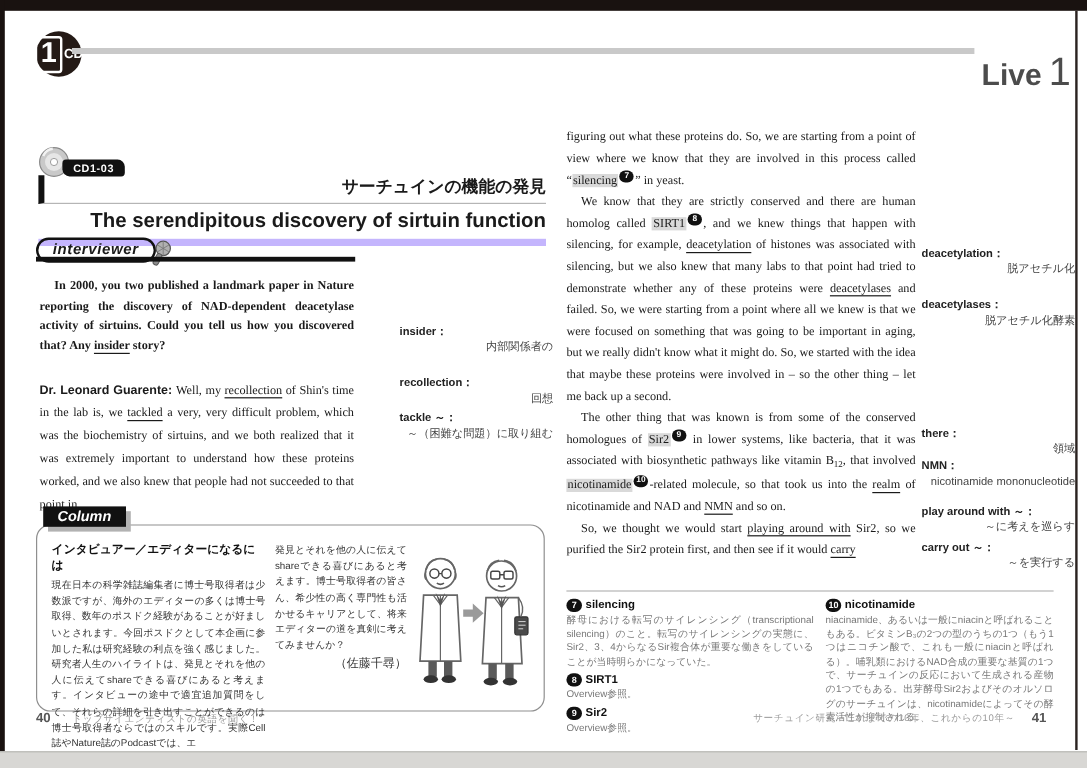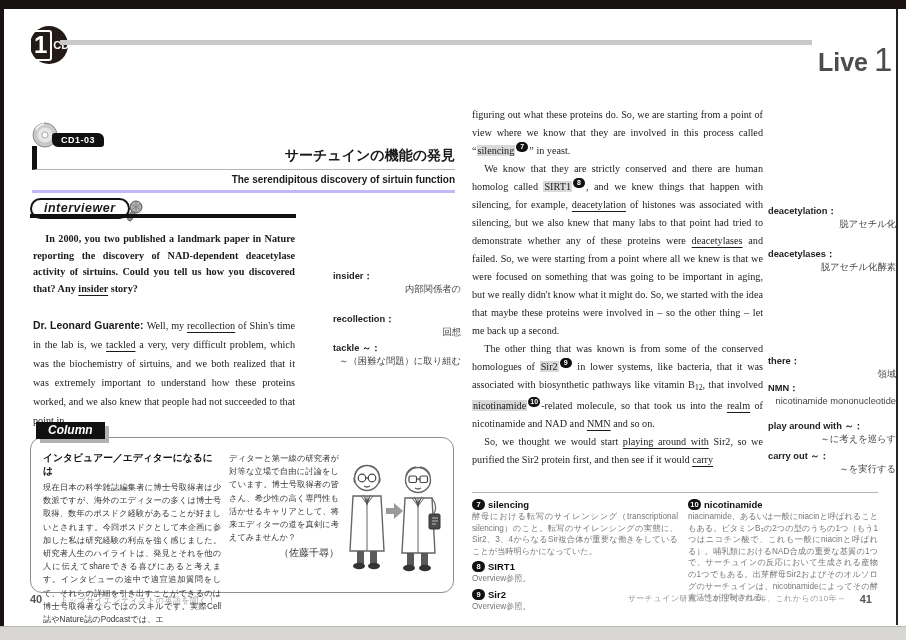--- a/index.html
+++ b/index.html
@@ -25,21 +25,21 @@
   
   .track{position:absolute;left:32px;top:122px;display:flex;align-items:flex-end;}
   .disc{margin-right:-6px;}
   .track-chip{background:#111;color:#fff;font-size:9px;font-weight:bold;letter-spacing:.5px;
               padding:2px 9px;border-radius:3px 6px 3px 6px;margin-bottom:1px;}
 
   
   .title-block{position:absolute;left:32px;top:146px;width:423px;text-align:right;}
   .title-ja{border-left:5px solid #111;padding:1px 0 4px 8px;font-size:14px;font-weight:bold;
             border-bottom:1px solid #b5b5b5;}
-  .title-en{font-size:10px;font-weight:bold;padding:4px 0 5px 9px;border-bottom:3px solid #c4b5fd;}
+  .title-en{font-size:17px;font-weight:bold;padding:4px 0 5px 9px;border-bottom:6px solid #c4b5fd;}
 
   
   .interviewer{position:absolute;left:30px;top:193px;display:flex;align-items:center;}
   .interviewer .oval{border:2px solid #111;border-radius:12px;padding:1px 12px 2px 12px;
                      font-size:12.5px;font-weight:bold;font-style:italic;letter-spacing:.5px;}
   .interviewer svg{margin-left:-5px;margin-top:6px;}
   .interviewer-rule{position:absolute;left:30px;top:214px;width:266px;height:4px;background:#111;}
 
   
   .serif{font-family:"Liberation Serif",serif;text-align:justify;}
@@ -165,21 +165,21 @@
     <div class="def">～（困難な問題）に取り組む</div>
   </div>
 
   <div class="column-tab">Column</div>
   <div class="column-box">
     <div class="col-a">
       <div class="column-title">インタビュアー／エディターになるには</div>
       <div class="column-text">現在日本の科学雑誌編集者に博士号取得者は少数派ですが、海外のエディターの多くは博士号取得、数年のポスドク経験があることが好ましいとされます。今回ポスドクとして本企画に参加した私は研究経験の利点を強く感じました。研究者人生のハイライトは、発見とそれを他の人に伝えてshareできる喜びにあると考えます。インタビューの途中で適宜追加質問をして、それらの詳細を引き出すことができるのは博士号取得者ならではのスキルです。実際Cell誌やNature誌のPodcastでは、エ</div>
     </div>
     <div class="col-b">
-      <div class="column-text">ディターと第一線の研究者が対等な立場で自由に討論をしています。博士号取得者の皆さん、希少性の高く専門性も活かせるキャリアとして、将来エディターの道を真剣に考えてみませんか？</div>
+      <div class="column-text">発見とそれを他の人に伝えてshareできる喜びにあると考えます。博士号取得者の皆さん、希少性の高く専門性も活かせるキャリアとして、将来エディターの道を真剣に考えてみませんか？</div>
       <div class="column-sign">（佐藤千尋）</div>
     </div>
     <div class="col-illust">
       <svg width="102" height="128" viewBox="0 0 102 128">
 
         <circle cx="26" cy="22" r="12.5" fill="#fff" stroke="#666" stroke-width="1.4"></circle>
         <path d="M14,19 q2,-8 9,-9" stroke="#666" stroke-width="1.4" fill="none"></path>
         <path d="M38,19 q-2,-8 -9,-9" stroke="#666" stroke-width="1.4" fill="none"></path>
         <path d="M14,20 q-2,4 0,7 M38,20 q2,4 0,7" stroke="#666" stroke-width="1.2" fill="none"></path>
         <circle cx="21" cy="22" r="3.8" fill="none" stroke="#444" stroke-width="1.2"></circle>

